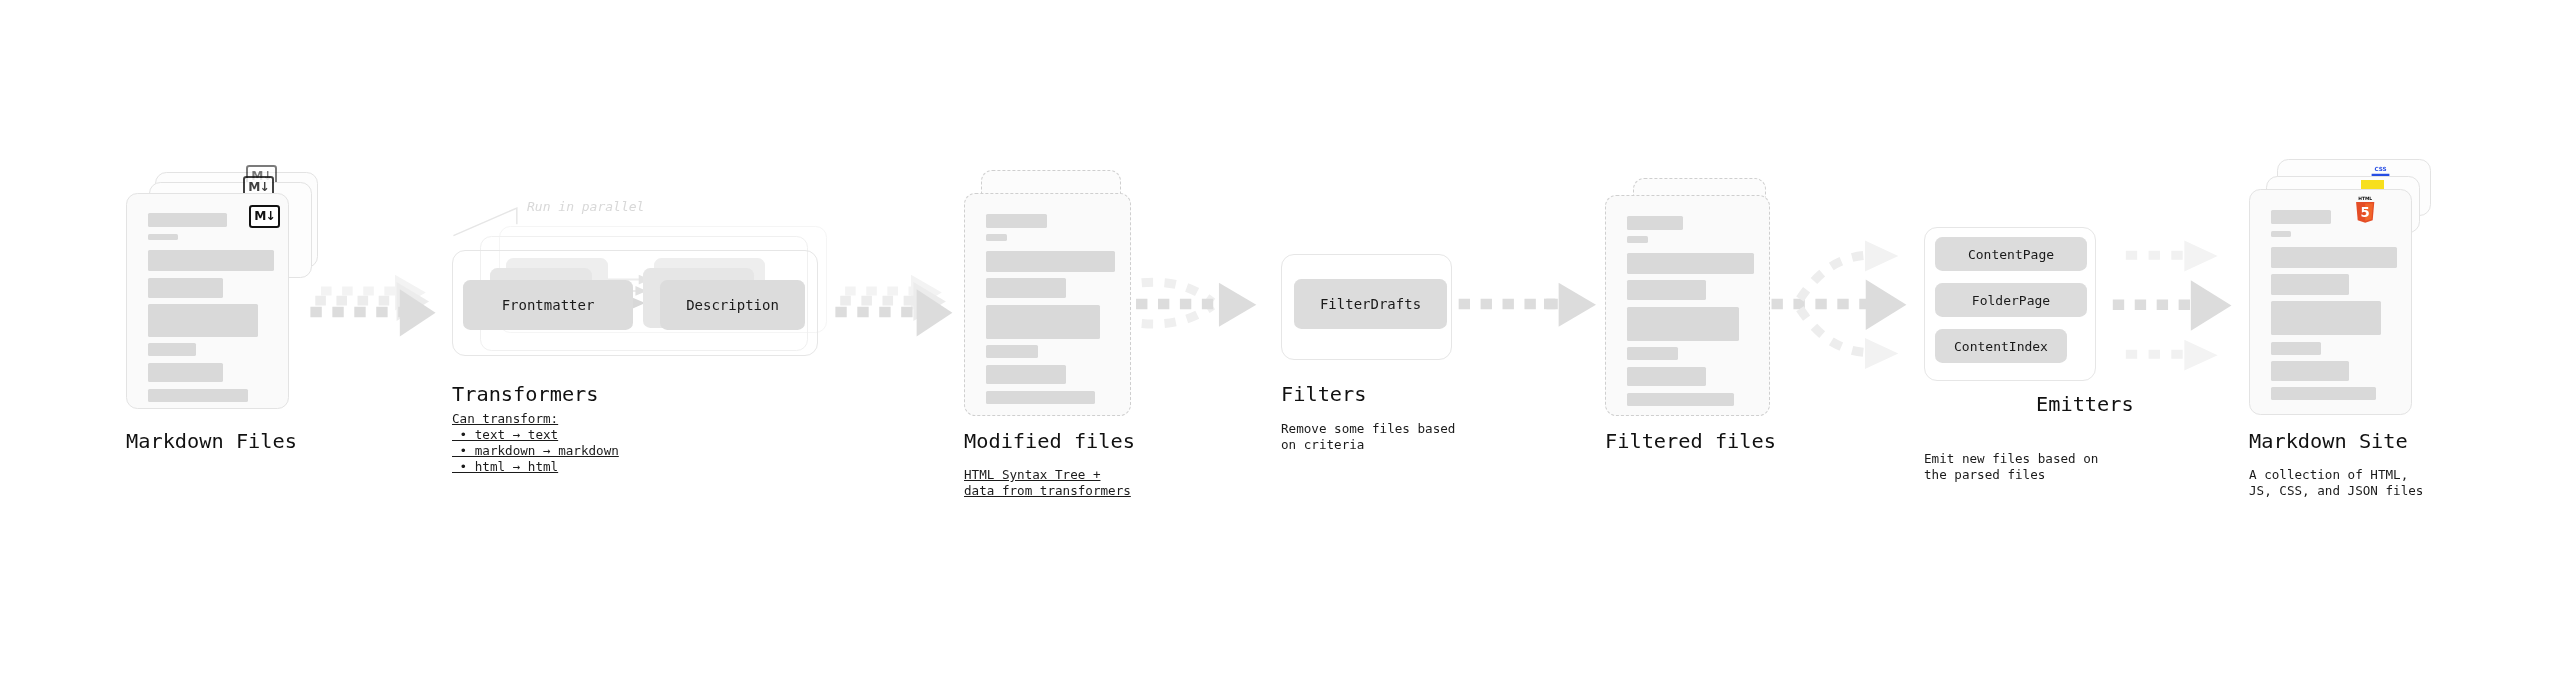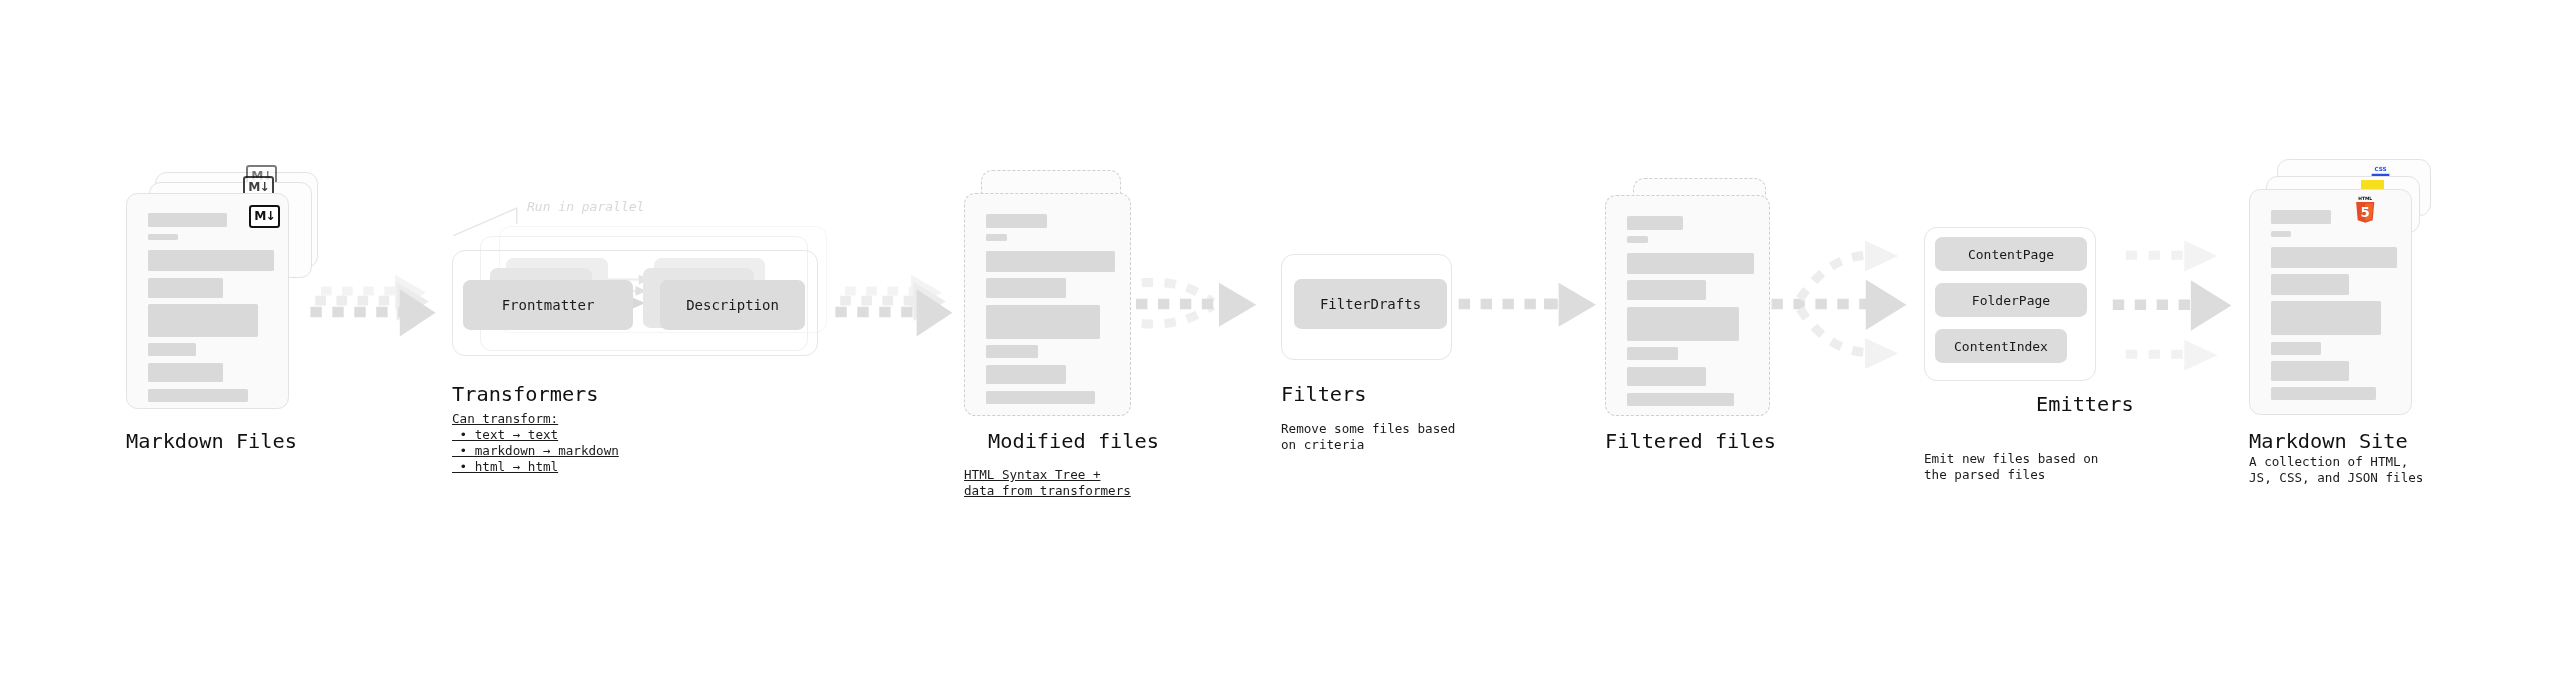--- a/index.html
+++ b/index.html
@@ -214,21 +214,21 @@
         <div class="sk" style="width:16%;height:6.5px;margin-bottom:9.8px;"></div>
         <div class="sk" style="width:100%;height:21px;"></div>
         <div class="sk" style="width:62%;height:20.3px;"></div>
         <div class="sk" style="width:88%;height:34px;"></div>
         <div class="sk" style="width:40%;height:13px;"></div>
         <div class="sk" style="width:62%;height:19.5px;"></div>
         <div class="sk" style="width:84%;height:13px;"></div>
       </div>
     </div>
 
-    <div class="cap-title" style="left:964px;top:429px;margin-left:24px;">Modified files</div>
+    <div class="cap-title" style="left:964px;top:429px;">Modified files</div>
     <div class="cap-sub" style="left:964px;top:467px;text-decoration:underline;">HTML Syntax Tree +
 data from transformers</div>
   </div>
 
   <div>
     <div class="gbox" style="left:1281px;top:254px;width:171px;height:106px;border-radius:13px;"></div>
     <div class="chip" style="left:1294px;top:279px;width:153px;height:50px;">FilterDrafts</div>
 
     <div class="cap-title" style="left:1281px;top:382px;">Filters</div>
     <div class="cap-sub" style="left:1281px;top:421px;">Remove some files based
@@ -290,18 +290,18 @@
     </div>
 
     <svg class="badge-html5" style="left:2353px;top:195px;" viewBox="0 0 34 40">
       <text x="17" y="7" text-anchor="middle" font-family="DejaVu Sans, sans-serif" font-size="6.4" font-weight="bold" fill="#111">HTML</text>
       <path d="M4,10 L30,10 L27.7,36 L17,39.5 L6.3,36 Z" fill="#e44d26"></path>
       <path d="M17,12 L28,12 L26,34.4 L17,37 Z" fill="#f16529"></path>
       <text x="17" y="31" text-anchor="middle" font-family="DejaVu Sans, sans-serif" font-size="19" font-weight="bold" fill="#ffffff">5</text>
     </svg>
 
     <div class="cap-title" style="left:2249px;top:429px;">Markdown Site</div>
-    <div class="cap-sub" style="left:2249px;top:454px;">A collection of HTML,
+    <div class="cap-sub" style="left:2249px;top:467px;">A collection of HTML,
 JS, CSS, and JSON files</div>
   </div>
 
 </div>
 
 
 </body></html>

